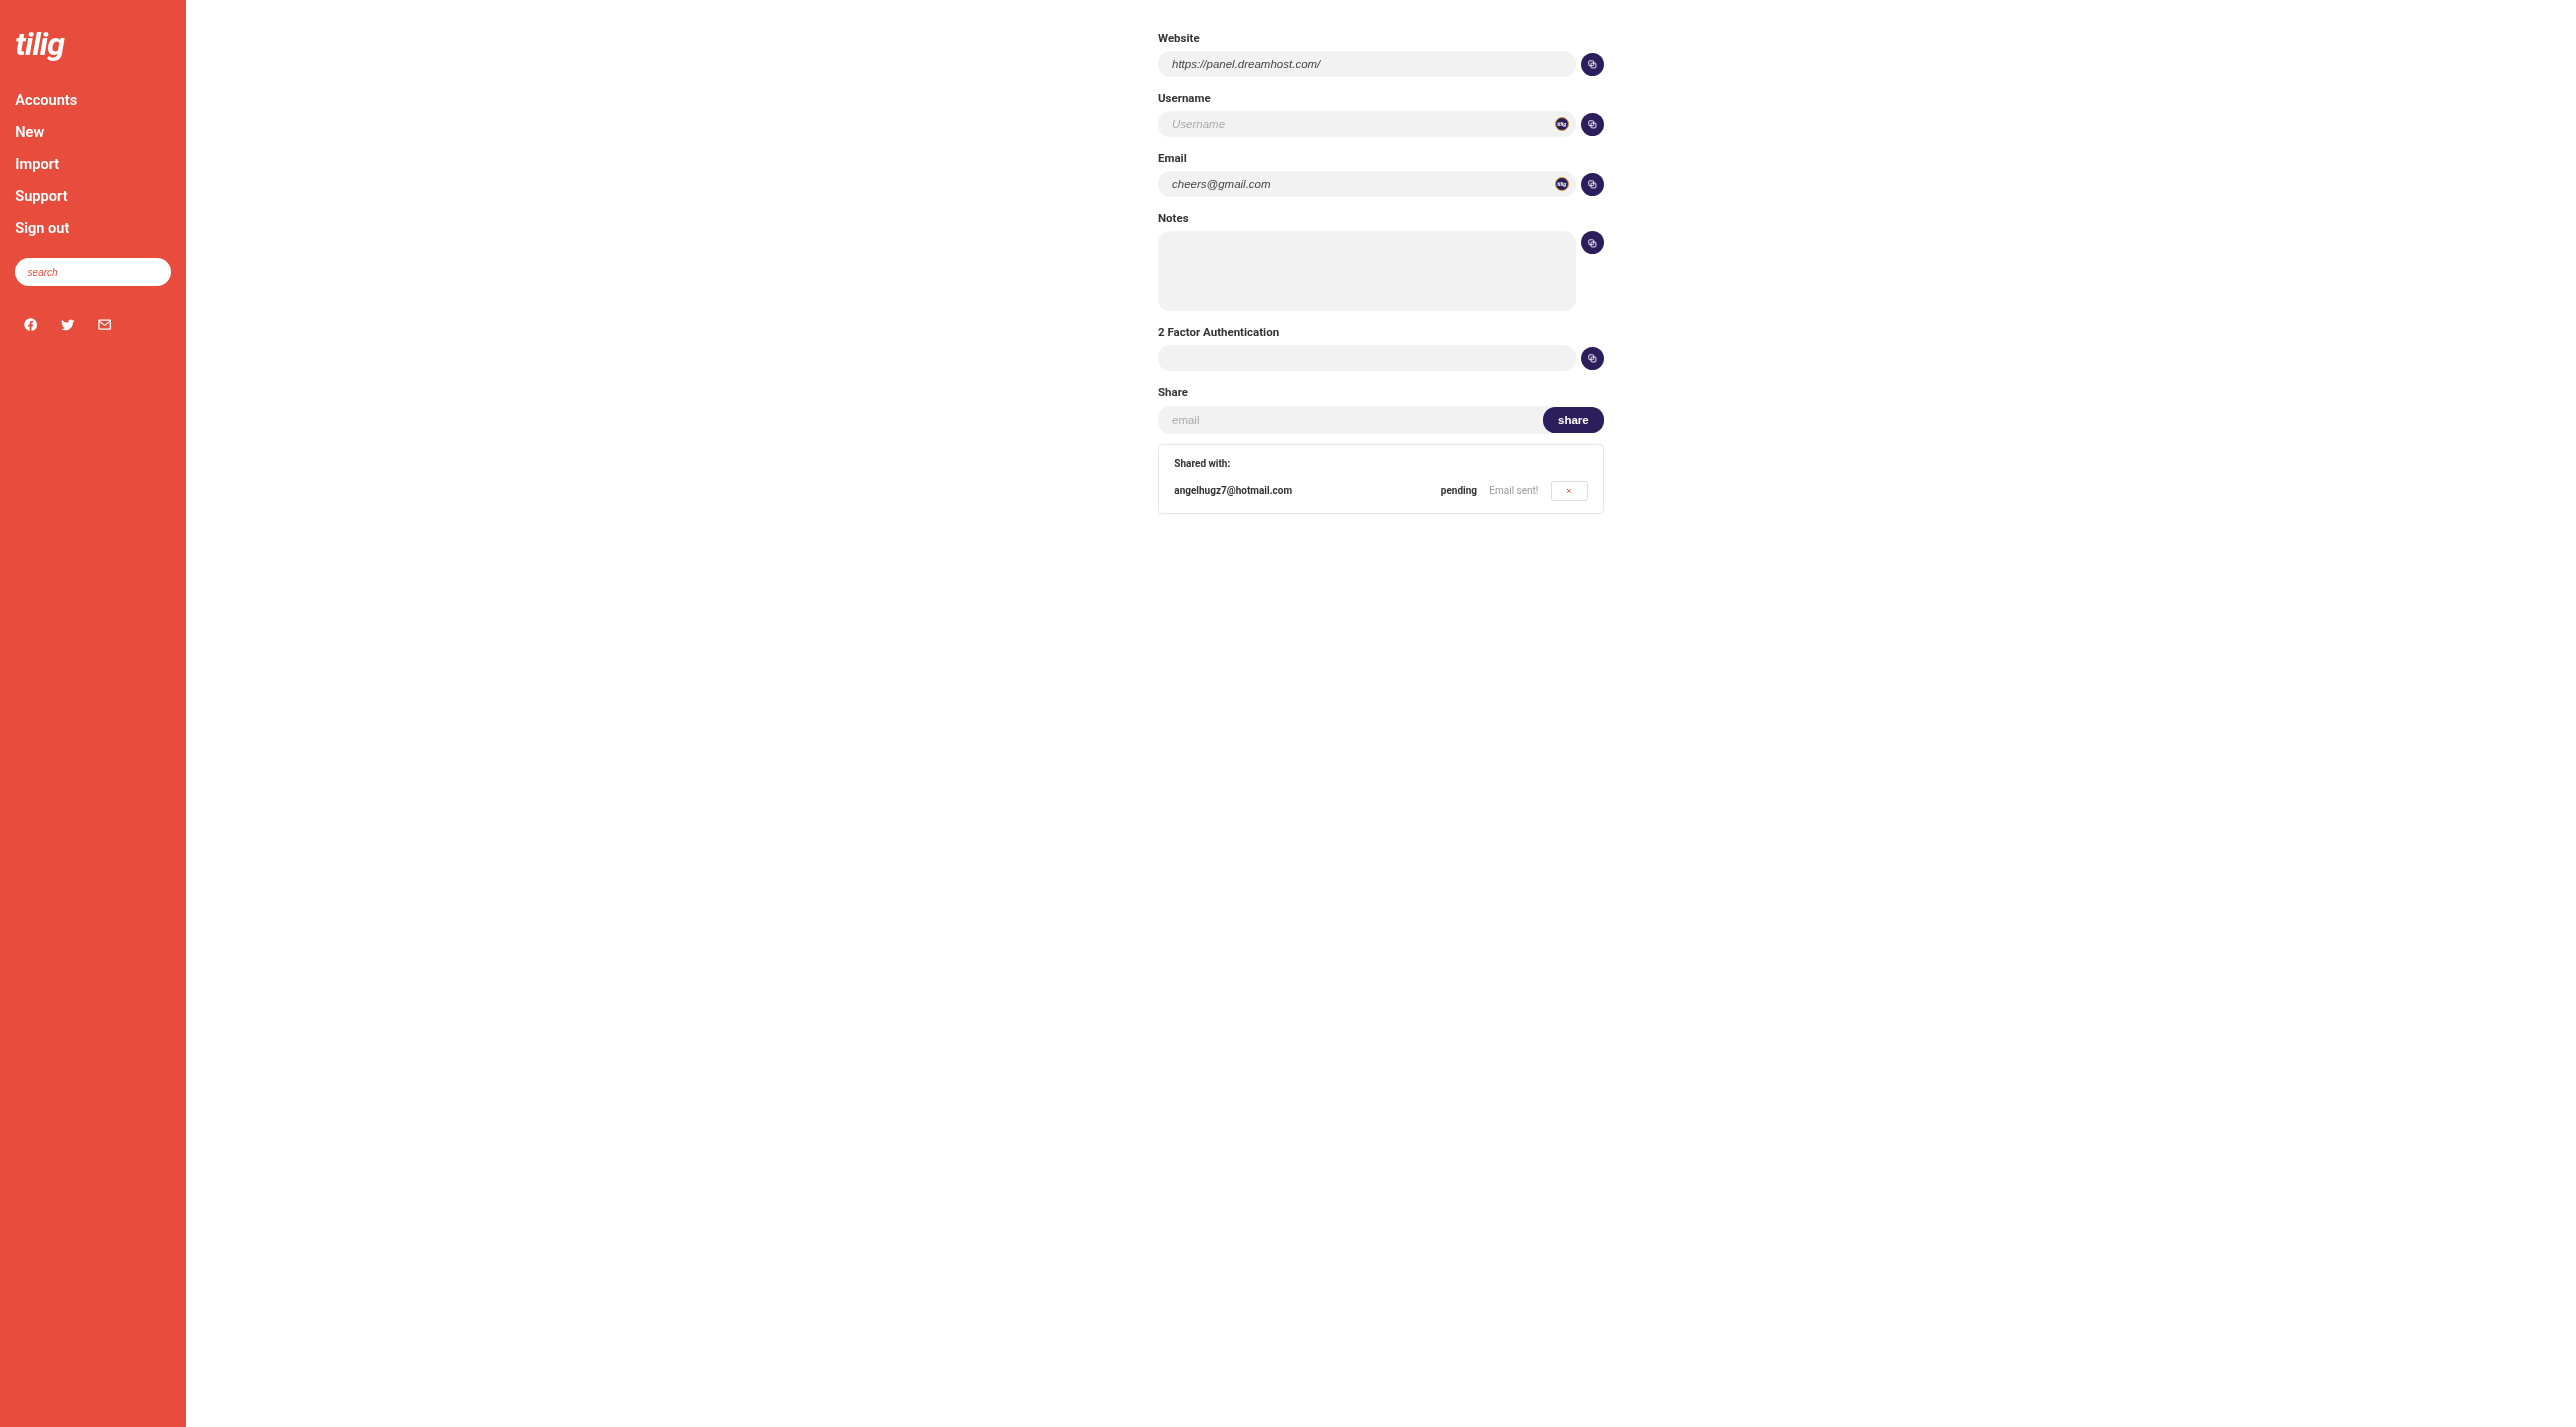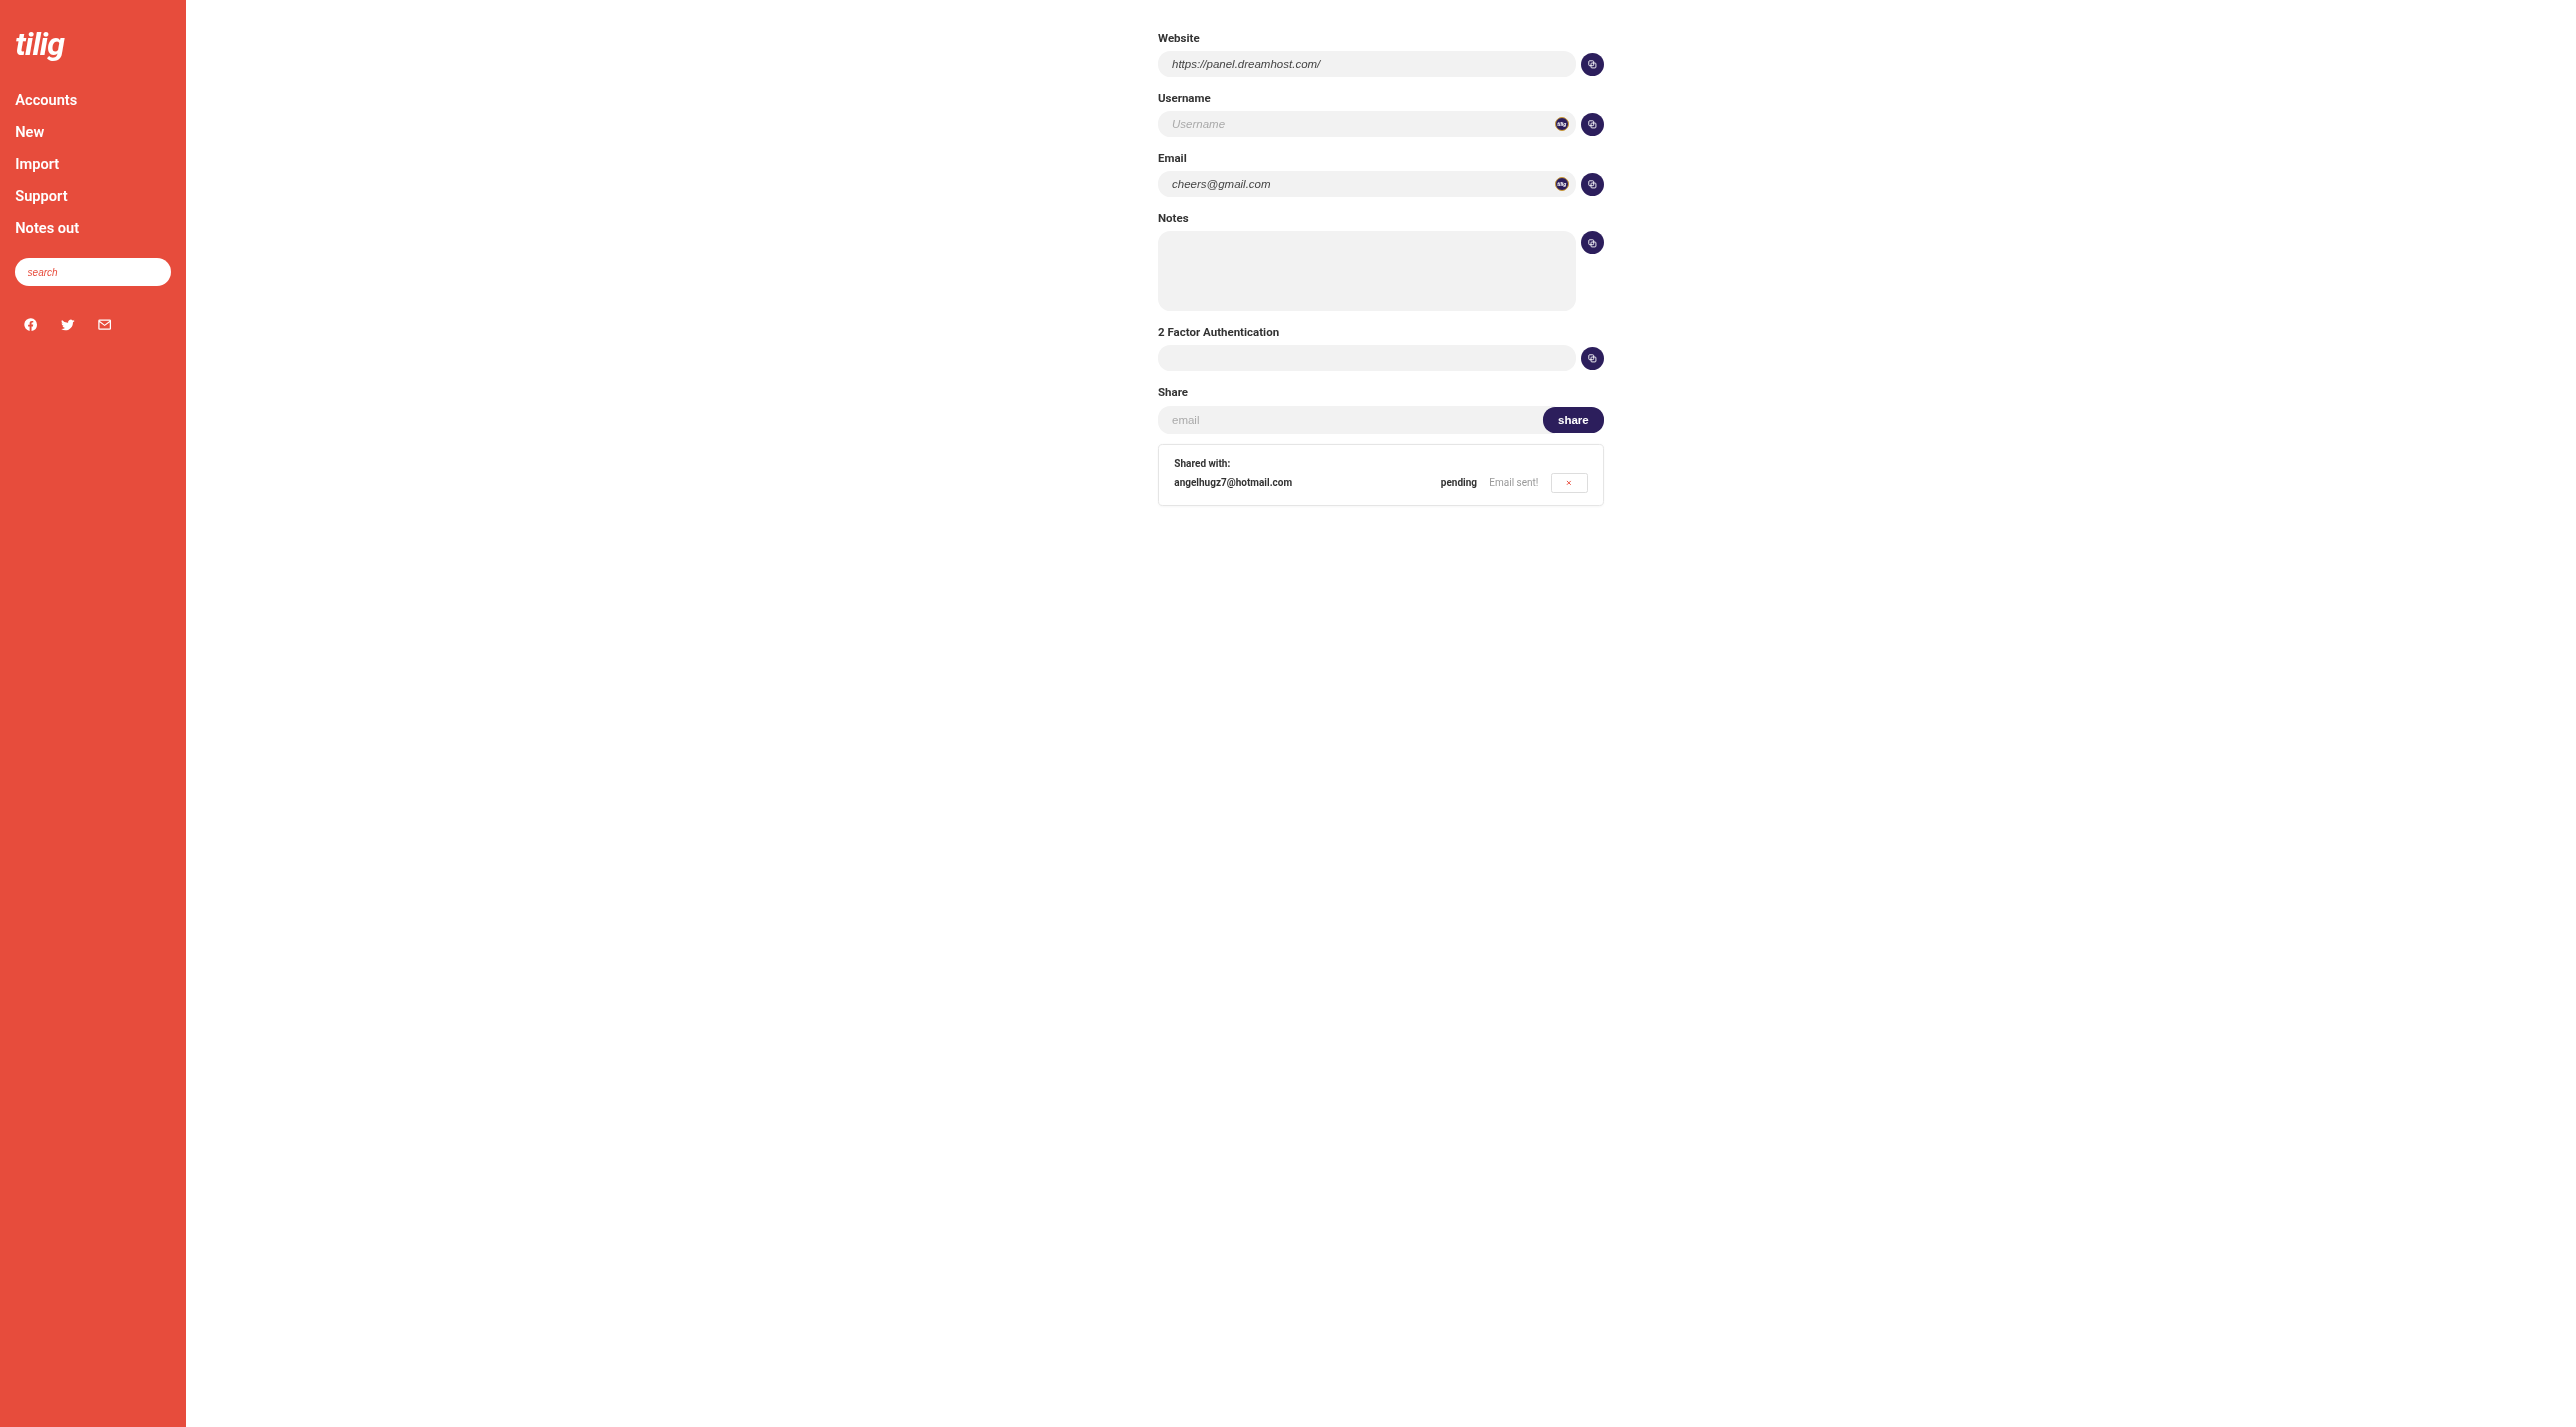--- a/index.html
+++ b/index.html
@@ -124,21 +124,21 @@
   cursor: pointer;
   margin-left: -12.3px;
 }
 .shared-box {
   border: 0.8px solid #e5e5e5;
   border-radius: 4.6px;
   padding: 12.3px 15.3px;
   margin-top: 10.7px;
   box-shadow: 0 0.8px 2.3px rgba(0,0,0,0.04);
 }
-.shared-title { font-size: 10px; font-weight: 700; margin-bottom: 4px; }
+.shared-title { font-size: 10px; font-weight: 700; margin-bottom: 12px; }
 .shared-row { display: flex; align-items: center; justify-content: space-between; }
 .shared-email { font-size: 10px; font-weight: 700; }
 .shared-right { display: flex; align-items: center; gap: 12.3px; }
 .shared-status { font-size: 10px; font-weight: 700; color: #333; margin-left: 40px; }
 .shared-msg { font-size: 10px; color: #999; }
 .remove-btn {
   border: 0.8px solid #ddd;
   background: #fff;
   width: 37px; height: 20px;
   border-radius: 2.3px;
@@ -152,21 +152,21 @@
 </head>
 <body>
 
 <aside class="sidebar">
   <div class="logo">tilig</div>
   <ul class="nav">
     <li>Accounts</li>
     <li>New</li>
     <li>Import</li>
     <li>Support</li>
-    <li>Notes out</li>
+    <li>Sign out</li>
   </ul>
   <div class="search-box">
     <input type="text" placeholder="search" style="">
   </div>
   <div class="social">
     <svg class="social-icon" viewBox="0 0 24 24">
         <path d="M22 12a10 10 0 10-11.6 9.9v-7H8v-2.9h2.4V9.8c0-2.4 1.4-3.7 3.6-3.7 1 0 2.1.2 2.1.2v2.3h-1.2c-1.2 0-1.5.7-1.5 1.5v1.8h2.6l-.4 2.9h-2.2v7A10 10 0 0022 12z"></path>
       </svg>
     <svg class="social-icon" viewBox="0 0 24 24">
         <path d="M23 5.9a8.3 8.3 0 01-2.4.7 4.2 4.2 0 001.8-2.3 8.4 8.4 0 01-2.6 1 4.2 4.2 0 00-7.1 3.8A11.9 11.9 0 013 4.8a4.2 4.2 0 001.3 5.6 4.2 4.2 0 01-1.9-.5v.1a4.2 4.2 0 003.4 4.1 4.2 4.2 0 01-1.9.1 4.2 4.2 0 003.9 2.9A8.4 8.4 0 012 18.9a11.9 11.9 0 006.4 1.9c7.7 0 11.9-6.4 11.9-11.9v-.5A8.5 8.5 0 0023 5.9z"></path>

